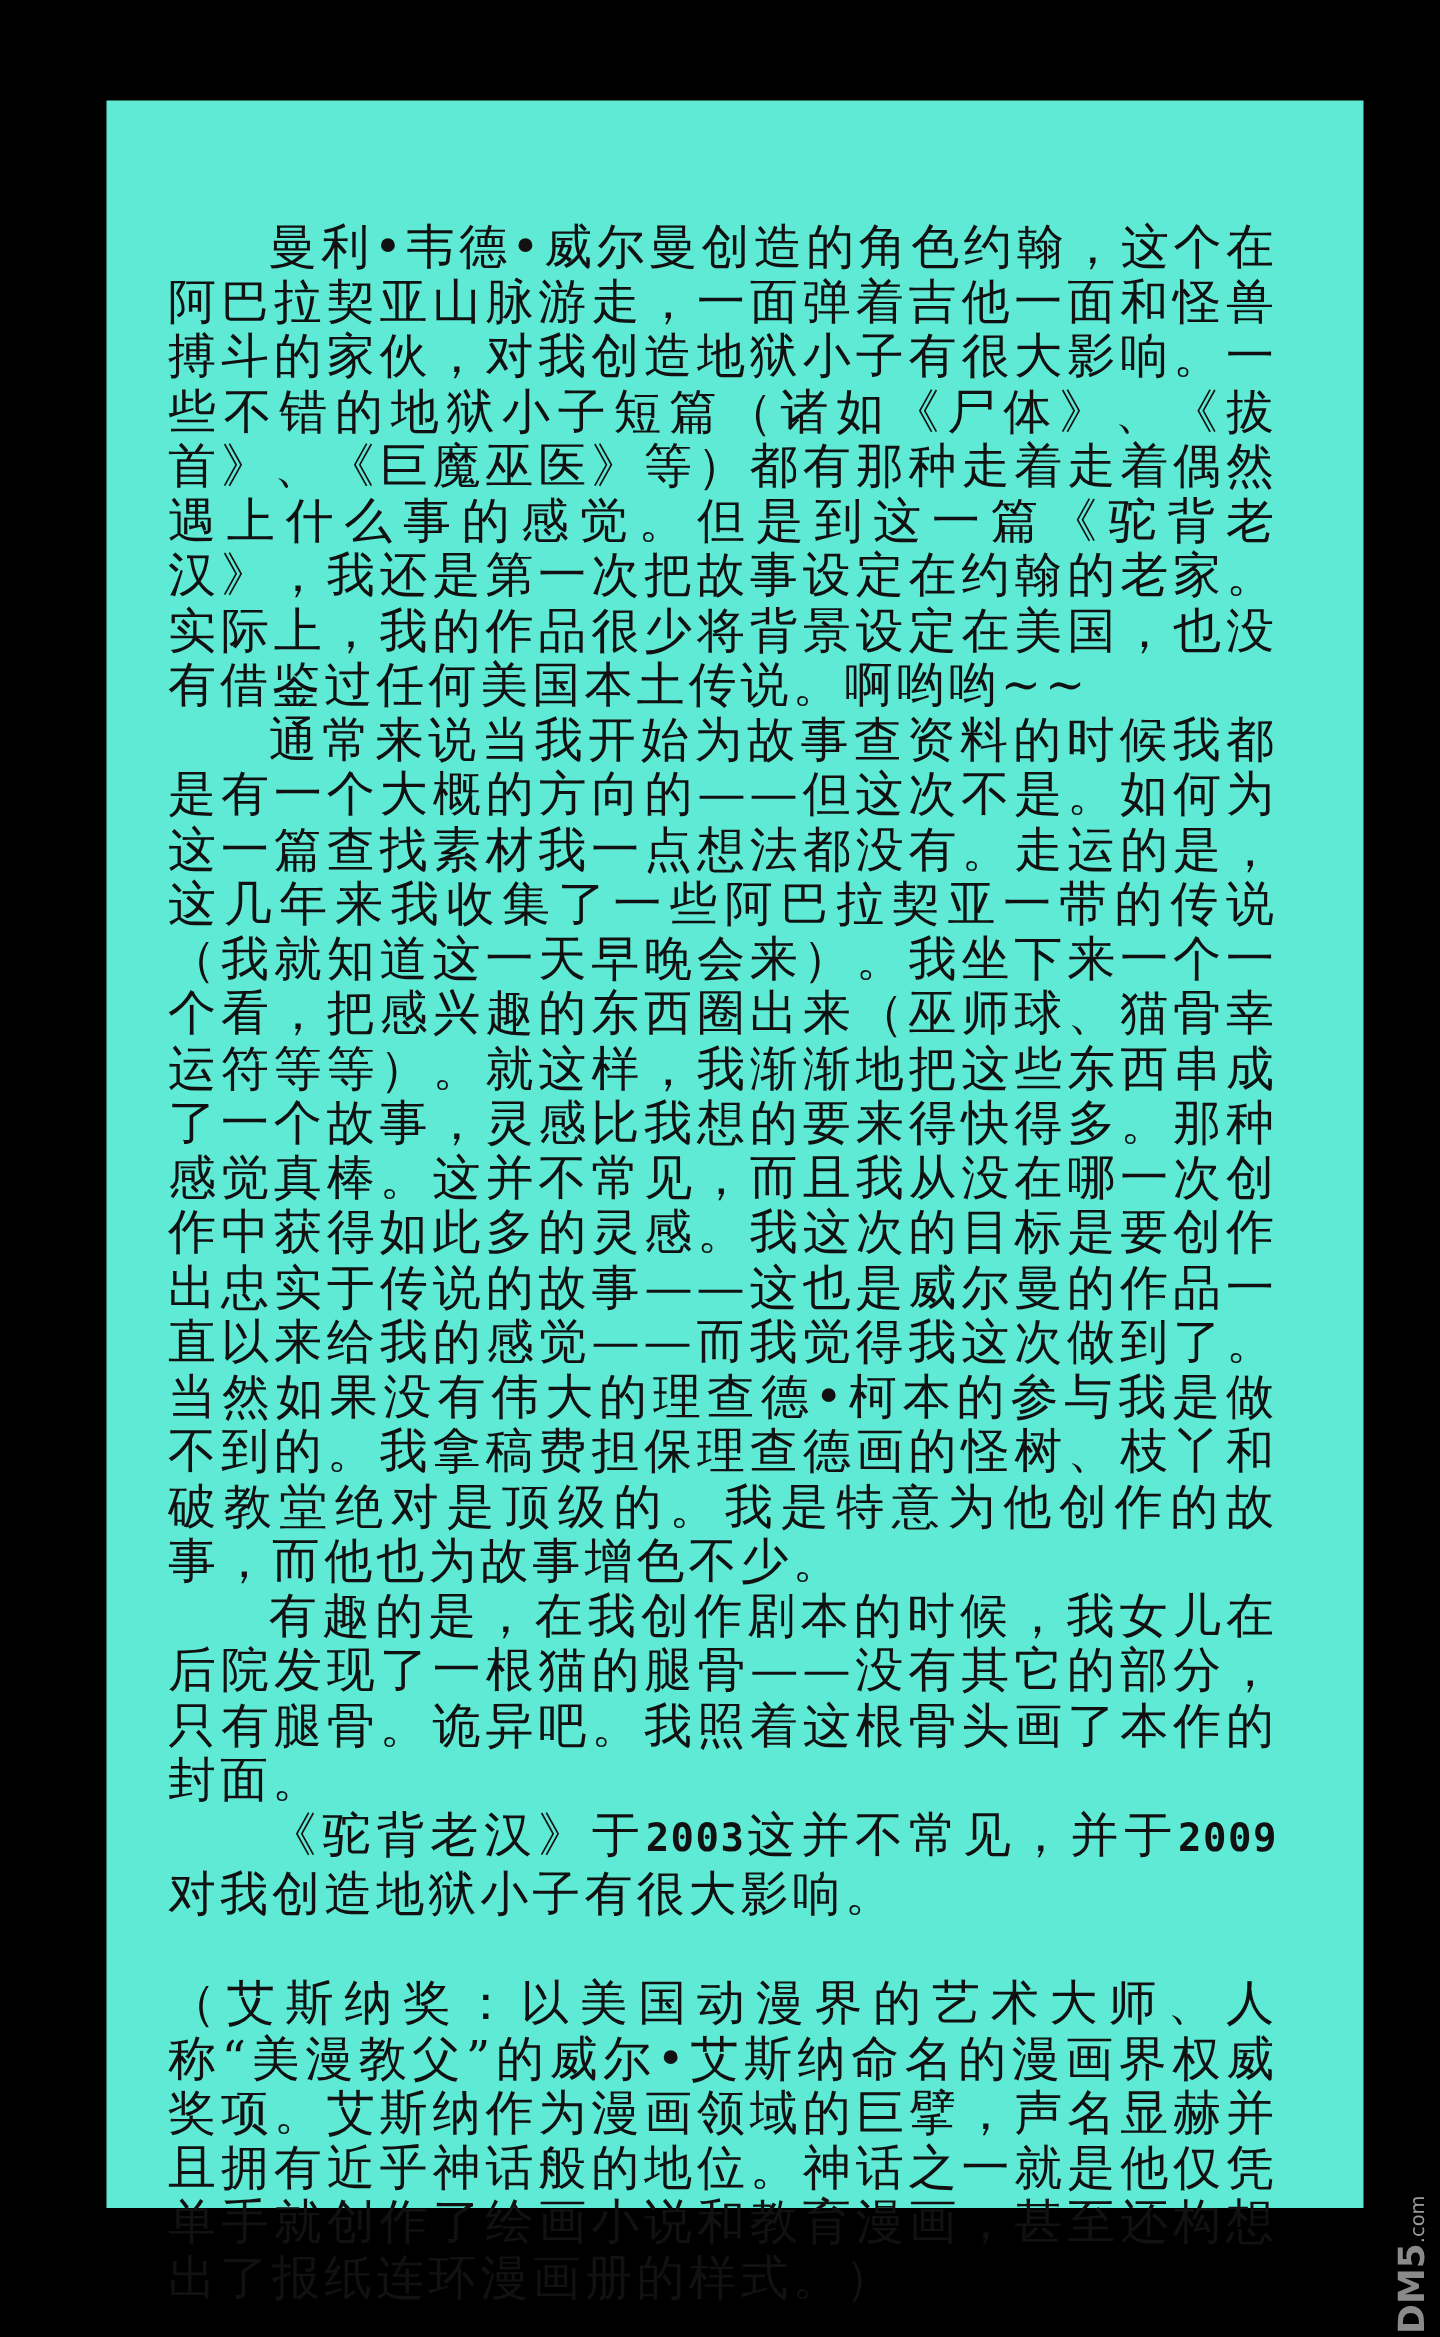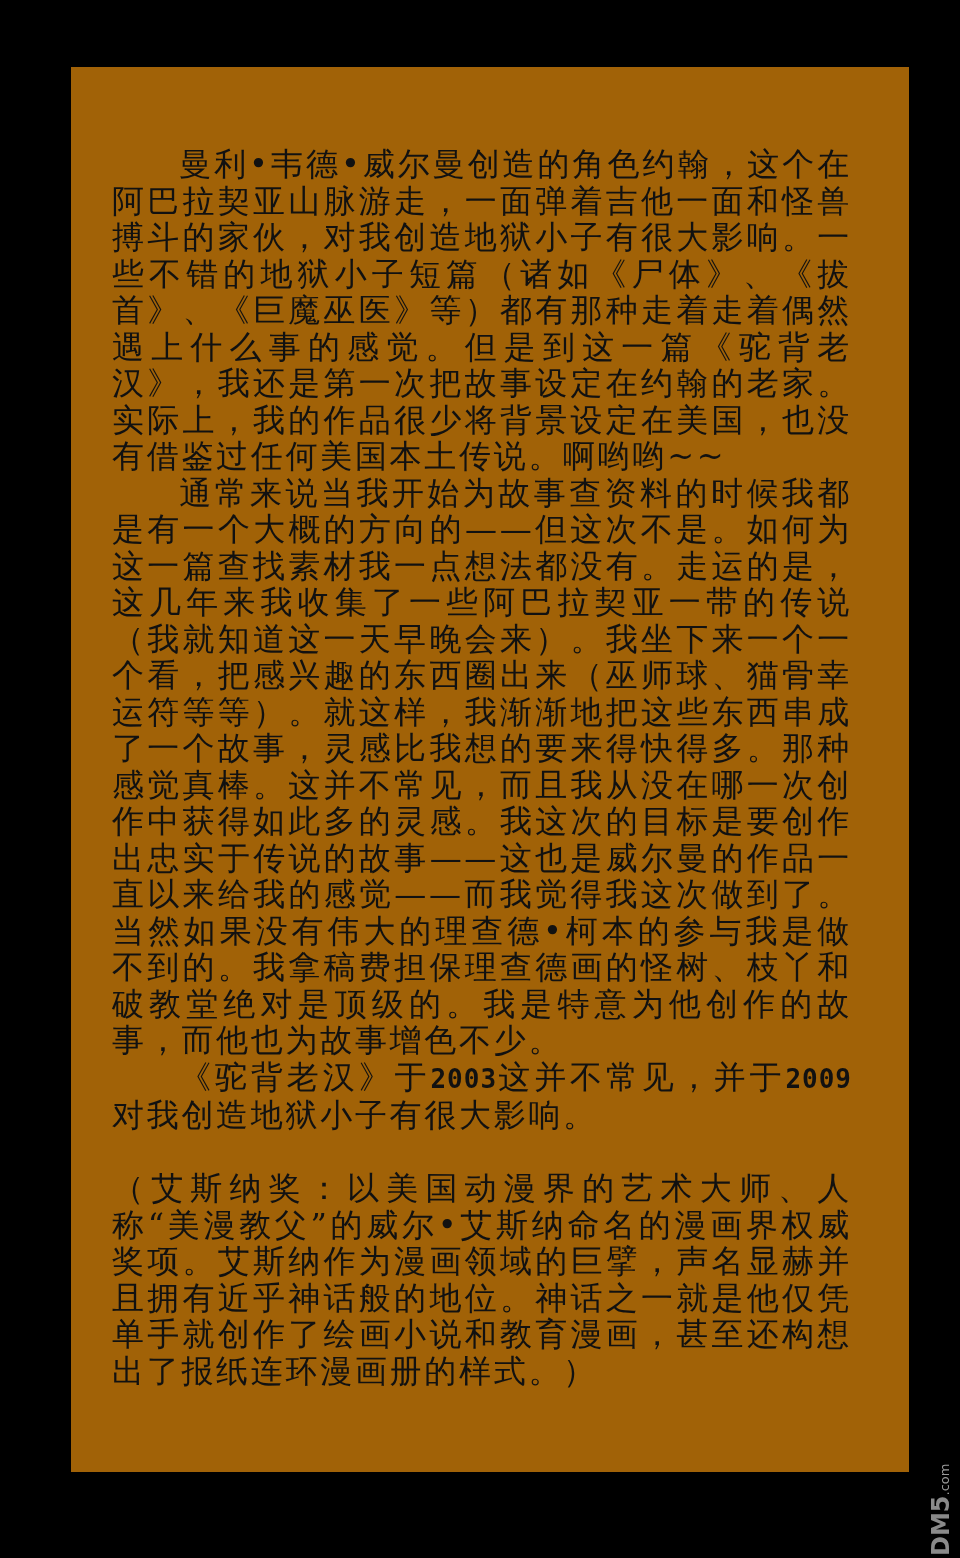--- a/index.html
+++ b/index.html
@@ -13,21 +13,21 @@
     position: relative;
     overflow: hidden;
     font-family: "DejaVu Serif", "Liberation Serif", serif;
   }
   .page {
     position: absolute;
     left: 71px;
     top: 67px;
     width: 838px;
     height: 1405px;
-    background: #a16207;
+    background: #5eead4;
   }
   .text-block {
     position: absolute;
     left: 41px;
     top: 79px;
     width: 740px;
     font-size: 32px;
     line-height: 36.5px;
     color: #111111;
     letter-spacing: 2.7px;
@@ -72,19 +72,20 @@
     color: #9a9a9a;
   }
 </style>
 </head>
 <body>
 
 <div class="page">
   <div class="text-block">
     <p class="para">曼利•韦德•威尔曼创造的角色约翰，这个在阿巴拉契亚山脉游走，一面弹着吉他一面和怪兽搏斗的家伙，对我创造地狱小子有很大影响。一些不错的地狱小子短篇（诸如《尸体》、《拔首》、《巨魔巫医》等）都有那种走着走着偶然遇上什么事的感觉。但是到这一篇《驼背老汉》，我还是第一次把故事设定在约翰的老家。实际上，我的作品很少将背景设定在美国，也没有借鉴过任何美国本土传说。啊哟哟~~</p>
     <p class="para">通常来说当我开始为故事查资料的时候我都是有一个大概的方向的——但这次不是。如何为这一篇查找素材我一点想法都没有。走运的是，这几年来我收集了一些阿巴拉契亚一带的传说（我就知道这一天早晚会来）。我坐下来一个一个看，把感兴趣的东西圈出来（巫师球、猫骨幸运符等等）。就这样，我渐渐地把这些东西串成了一个故事，灵感比我想的要来得快得多。那种感觉真棒。这并不常见，而且我从没在哪一次创作中获得如此多的灵感。我这次的目标是要创作出忠实于传说的故事——这也是威尔曼的作品一直以来给我的感觉——而我觉得我这次做到了。当然如果没有伟大的理查德•柯本的参与我是做不到的。我拿稿费担保理查德画的怪树、枝丫和破教堂绝对是顶级的。我是特意为他创作的故事，而他也为故事增色不少。</p>
+    <p class="para">有趣的是，在我创作剧本的时候，我女儿在后院发现了一根猫的腿骨——没有其它的部分，只有腿骨。诡异吧。我照着这根骨头画了本作的封面。</p>
     <p class="para"><span>《驼背老汉》于</span><span class="year">2003</span><span>这并不常见，并于</span><span class="year">2009</span><span>对我创造地狱小子有很大影响。</span></p>
     <div class="blank"></div>
     <p class="para noindent">（艾斯纳奖：以美国动漫界的艺术大师、人称“美漫教父”的威尔•艾斯纳命名的漫画界权威奖项。艾斯纳作为漫画领域的巨擘，声名显赫并且拥有近乎神话般的地位。神话之一就是他仅凭单手就创作了绘画小说和教育漫画，甚至还构想出了报纸连环漫画册的样式。）</p>
   </div>
 </div>
 
 <div class="watermark"><span>DM5</span><span class="dotcom">.com</span></div>
 
 </body></html>

